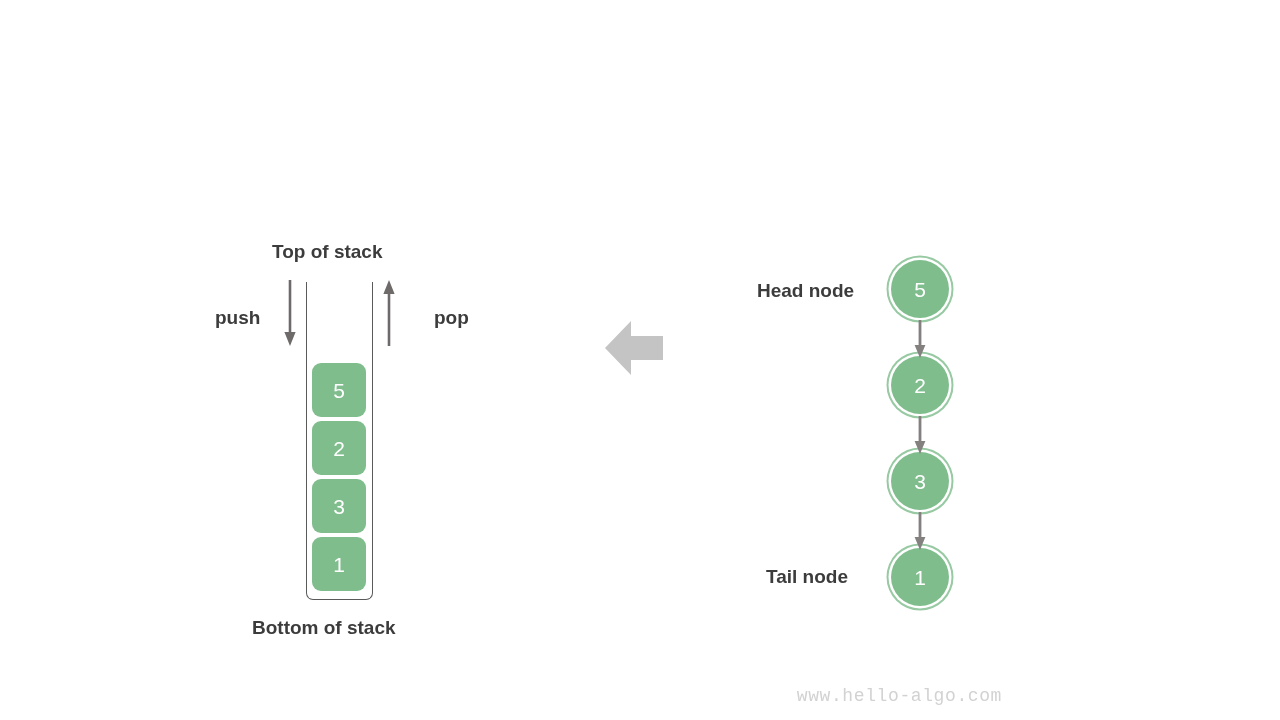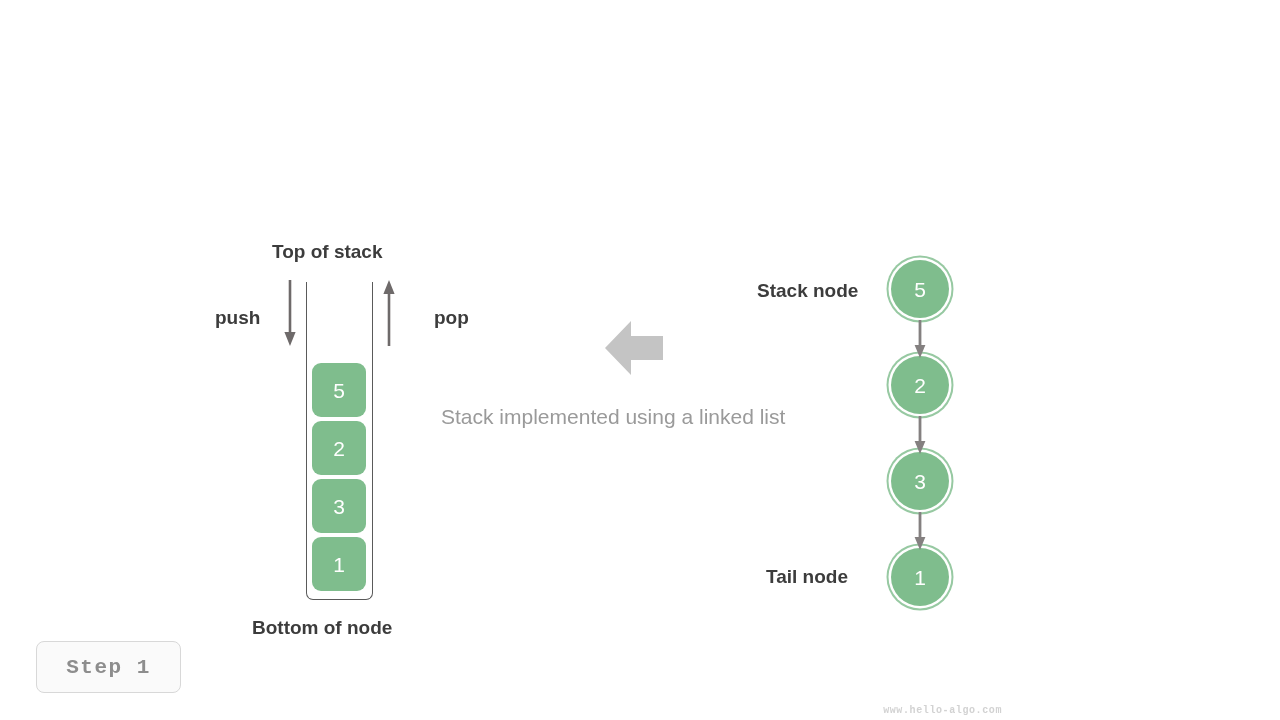--- a/index.html
+++ b/index.html
@@ -116,37 +116,36 @@
     font-weight: bold;
     font-size: 21px;
     letter-spacing: 1.5px;
     color: #8d8d8d;
   }
 
   
   #watermark {
     position: absolute;
     right: 18px;
-    bottom: 4px;
+    bottom: 14px;
     font-family: "Liberation Mono", monospace;
-    font-size: 10px;
+    font-size: 18px;
     color: #d2d2d2;
     letter-spacing: 0.6px;
     white-space: nowrap;
-    font-weight: bold;
   }
 </style>
 </head>
 <body>
 
 <div id="canvas">
 
   <div class="label-bold" style="left:272px; top:241px;">Top of stack</div>
 
-  <div class="label-bold" style="left:252px; top:617px;">Bottom of node</div>
+  <div class="label-bold" style="left:252px; top:617px;">Bottom of stack</div>
 
   <div class="label-bold" style="left:215px; top:307px;text-align:center;">push</div>
 
   <div class="label-bold" style="left:410px; top:307px;margin-left:24px;">pop</div>
 
   <svg class="v-arrow" style="left:280px; top:278px;" width="22" height="70" viewBox="0 0 22 70">
     <line x1="10" y1="2" x2="10" y2="56" stroke="#6e6a6a" stroke-width="2.6"></line>
     <polygon points="10,68 4.4,54 15.6,54" fill="#6e6a6a"></polygon>
   </svg>
 
@@ -167,23 +166,22 @@
     <span>3</span>
   </div>
   <div class="stack-block" style="left:312px; top:537px;">
     <span>1</span>
   </div>
 
   <svg id="transform-arrow" width="62" height="60" viewBox="0 0 62 60">
     <polygon points="2,30 28,3 28,18 60,18 60,42 28,42 28,57" fill="#c4c4c4"></polygon>
   </svg>
 
-  <div class="caption" style="left:441px; top:405px;">Stack implemented using a linked list</div>
-
-  <div class="label-bold" style="left:757px; top:280px;">Stack node</div>
+
+  <div class="label-bold" style="left:757px; top:280px;">Head node</div>
 
   <div class="label-bold" style="left:766px; top:566px;text-align:center;">Tail node</div>
 
   <div class="ll-node" style="left:891px; top:260px;">
     <span>5</span>
   </div>
   <div class="ll-node" style="left:891px; top:356px;">
     <span>2</span>
   </div>
   <div class="ll-node" style="left:891px; top:452px;">
@@ -199,19 +197,16 @@
   </svg>
   <svg class="ll-arrow" style="left:910px; top:416px;" width="20" height="40" viewBox="0 0 20 40">
     <line x1="10" y1="0" x2="10" y2="27" stroke="#848080" stroke-width="2.8"></line>
     <polygon points="10,38 4.6,25 15.4,25" fill="#848080"></polygon>
   </svg>
   <svg class="ll-arrow" style="left:910px; top:512px;" width="20" height="40" viewBox="0 0 20 40">
     <line x1="10" y1="0" x2="10" y2="27" stroke="#848080" stroke-width="2.8"></line>
     <polygon points="10,38 4.6,25 15.4,25" fill="#848080"></polygon>
   </svg>
 
-  <div id="step-badge">
-    <span>Step 1</span>
-  </div>
 
   <div id="watermark">www.hello-algo.com</div>
 
 </div>
 
 </body></html>

